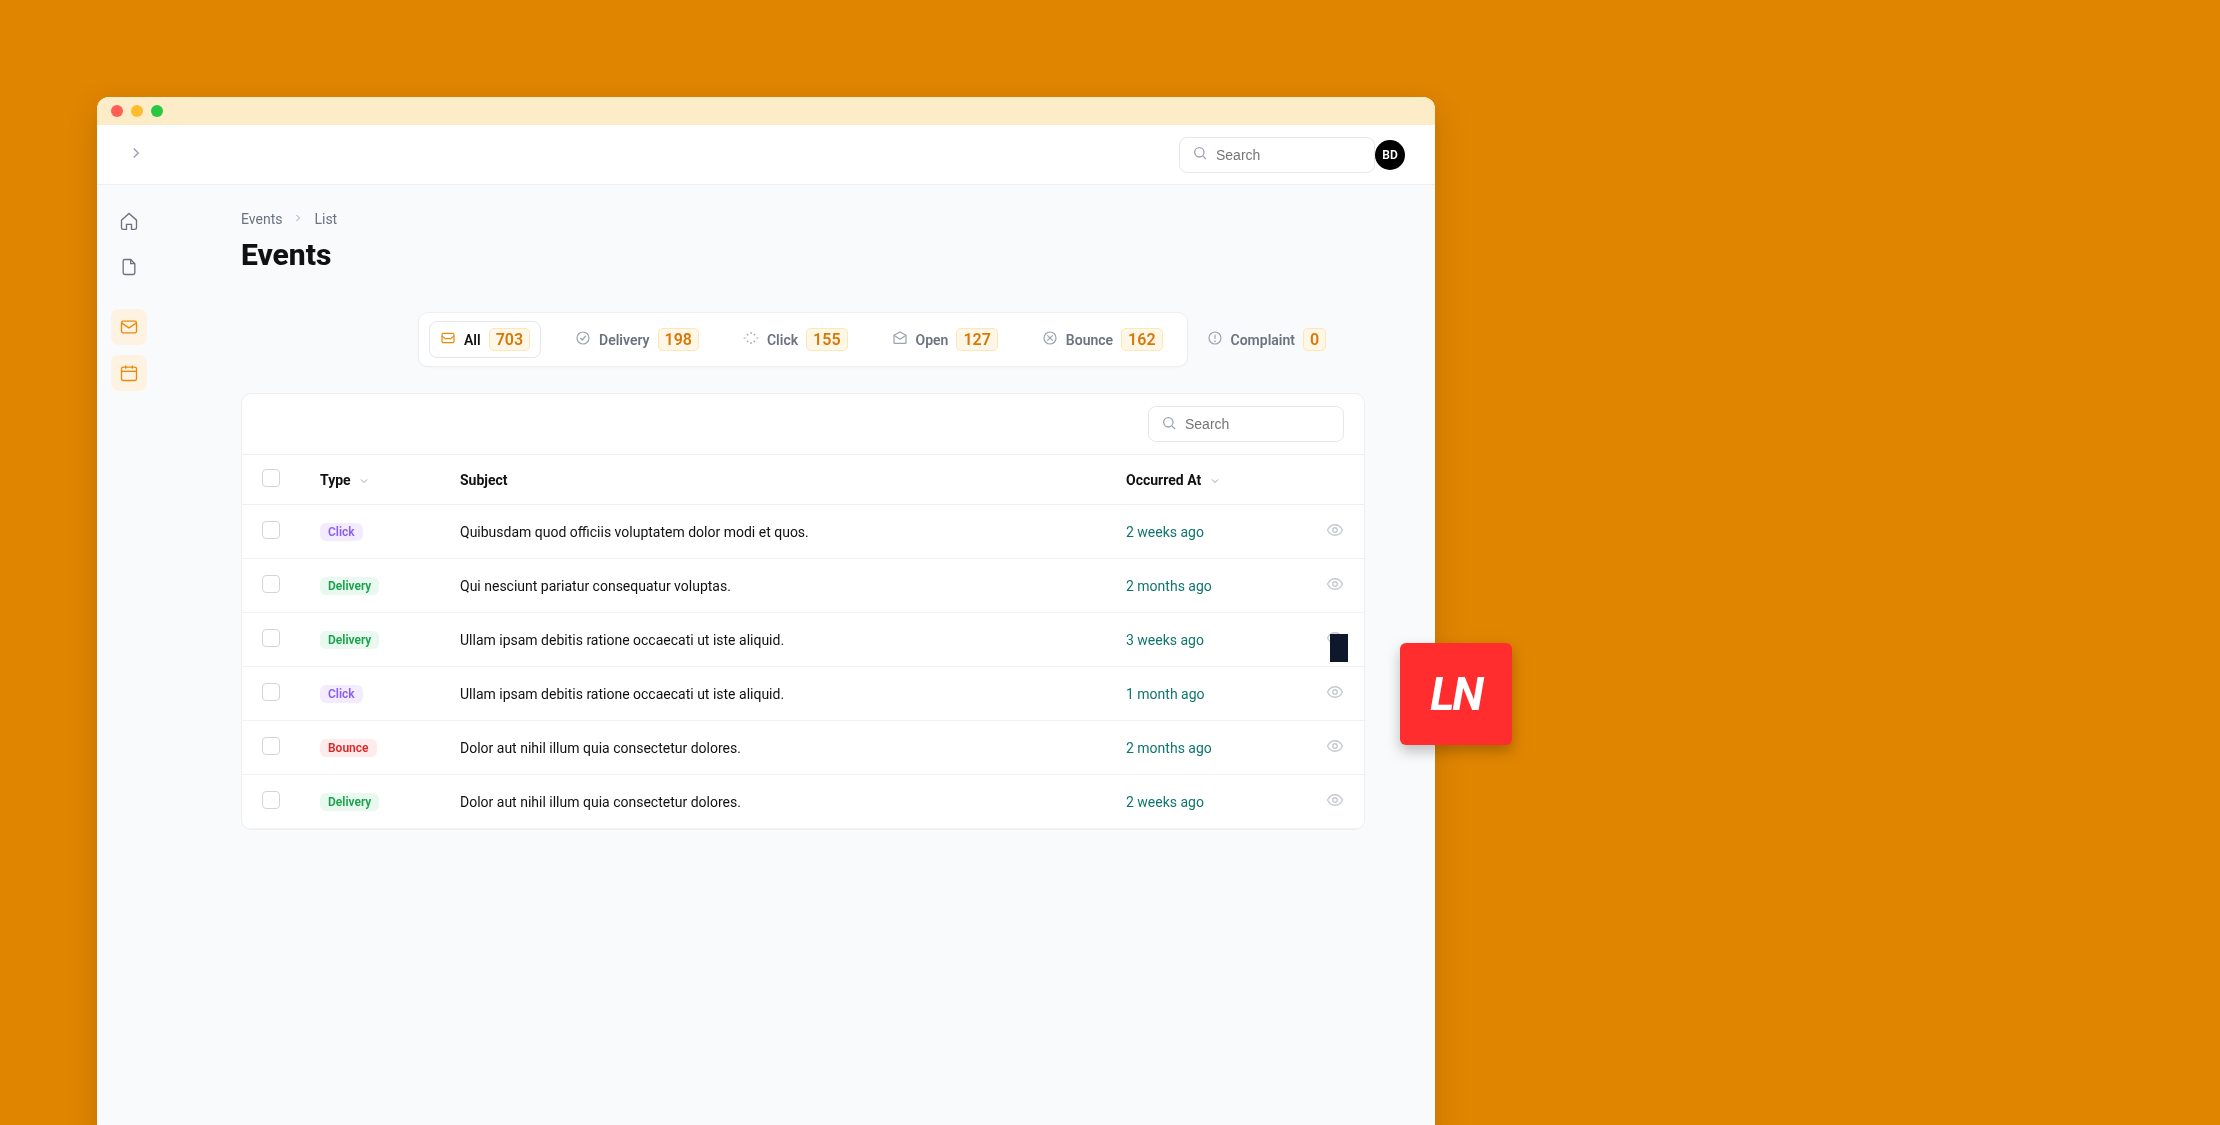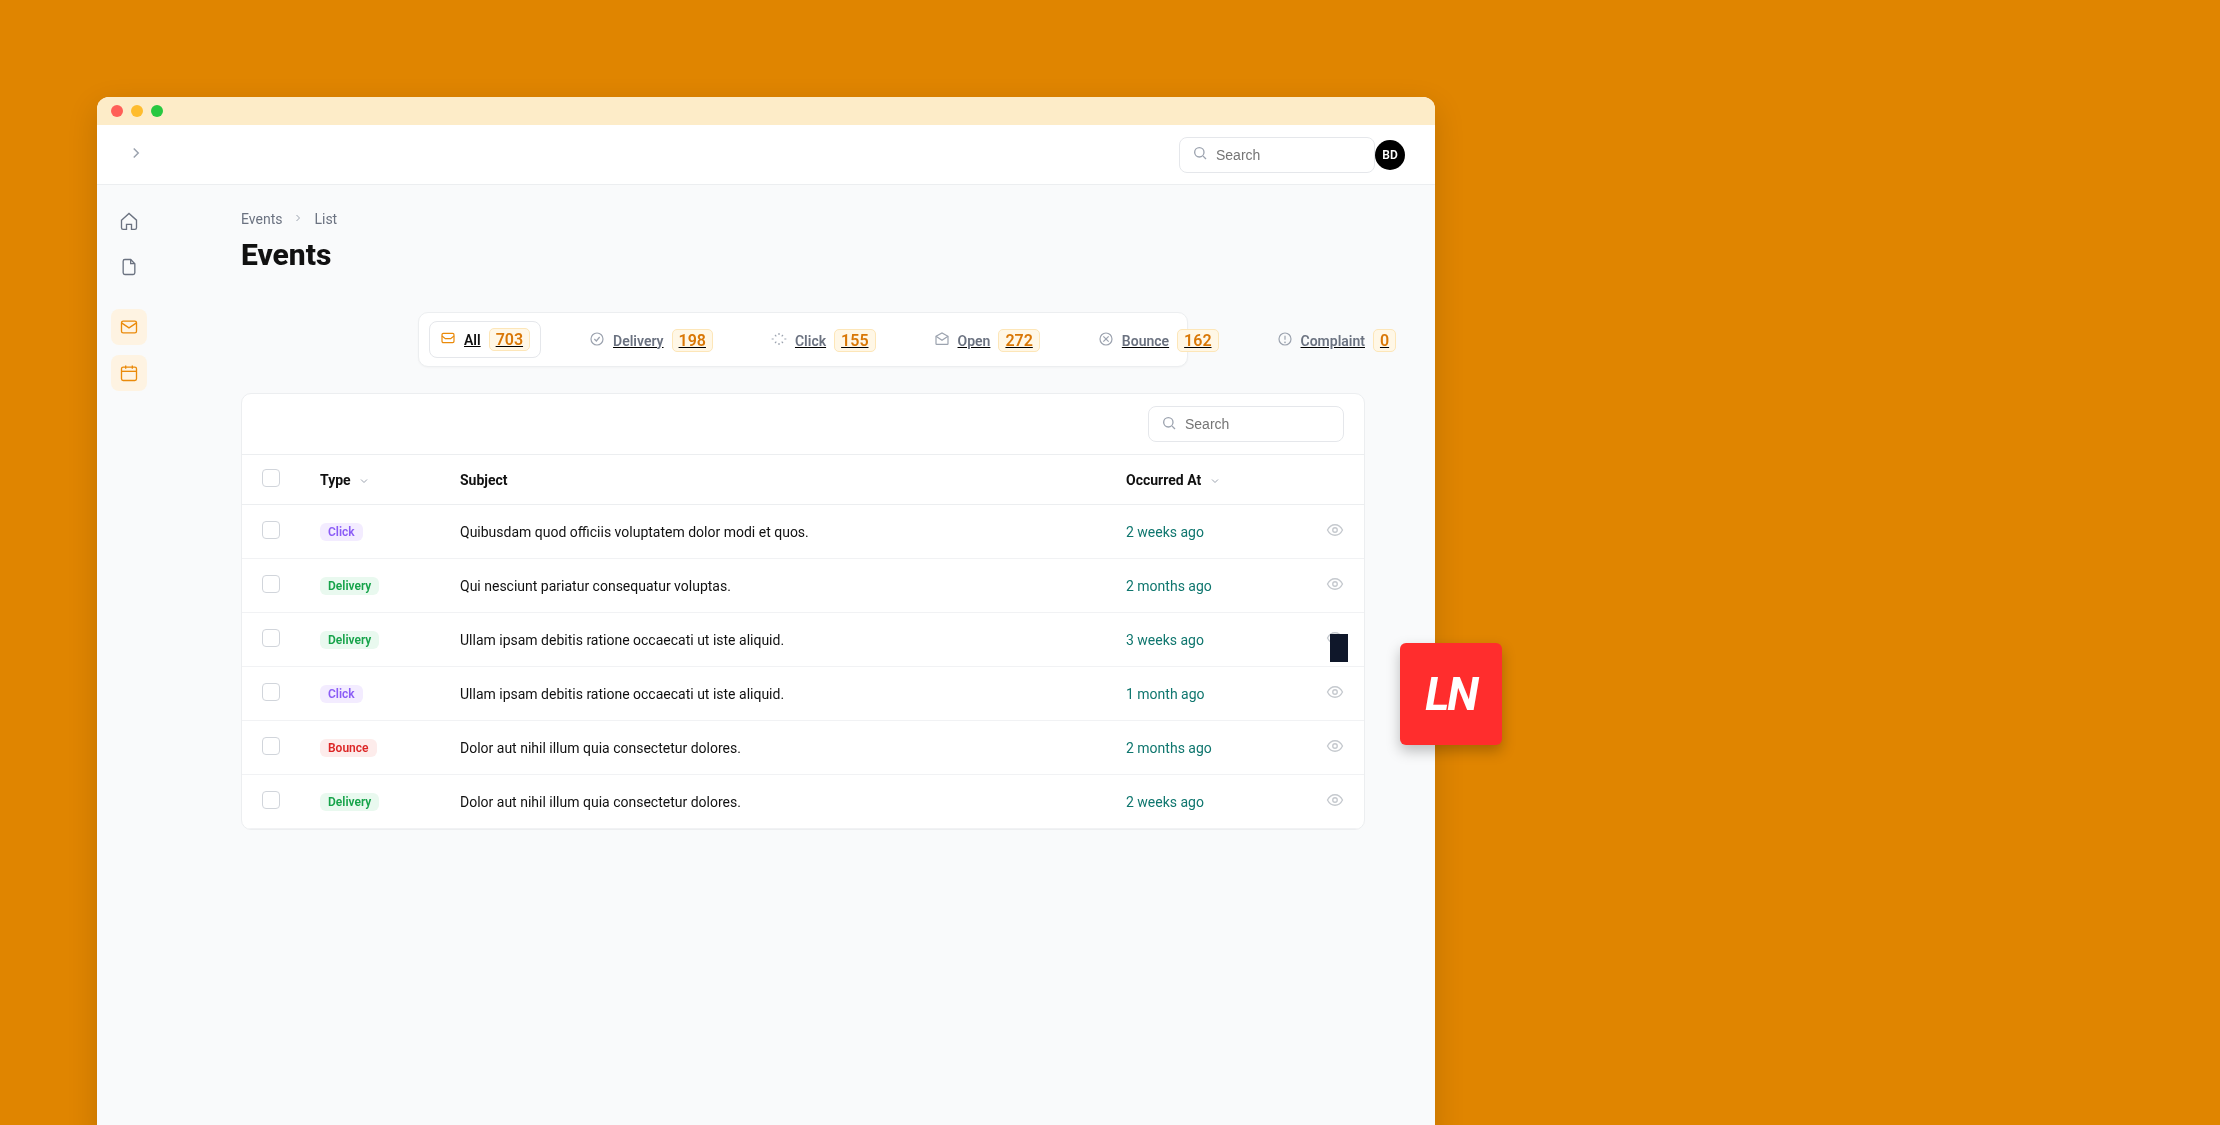--- a/index.html
+++ b/index.html
@@ -77,22 +77,22 @@
   }
   .breadcrumbs svg { width: 12px; height: 12px; stroke: #9ca3af; stroke-width: 2; fill: none; }
 
   .page-title { font-size: 30px; font-weight: 800; color: #111; margin-top: 10px; }
 
   
   .filter-bar {
     margin: 40px auto 0; width: 770px;
     background: #fff; border: 1px solid #eceef0; border-radius: 10px;
     box-shadow: 0 1px 2px rgba(0,0,0,0.03);
-    display: flex; align-items: flex-end;
-    padding: 8px 10px; gap: 38px; text-decoration: underline;
+    display: flex; align-items: center;
+    padding: 8px 10px; gap: 24px;
   }
   .filter-tab {
     display: flex; align-items: center; gap: 8px;
     padding: 6px 10px; border-radius: 8px;
     font-size: 14px; font-weight: 600; color: #6b7280;
     cursor: pointer;
   }
   .filter-tab.active { border: 1px solid #e5e7eb; color: #111; }
   .filter-tab svg { width: 16px; height: 16px; stroke: #9ca3af; fill: none; stroke-width: 1.8; }
   .filter-tab.active svg { stroke: #ea8a0a; }
@@ -147,21 +147,21 @@
 
   
   .dark-chip {
     position: absolute; top: 537px; left: 1233px;
     width: 18px; height: 28px; background: #0f172a;
   }
 
   
   .ln-logo {
     position: absolute; top: 643px; left: 1400px;
-    width: 102px; height: 102px; background: #ff2d2d;
+    width: 112px; height: 102px; background: #ff2d2d;
     border-radius: 6px;
     display: flex; align-items: center; justify-content: center;
     color: #fff; font-weight: 700; font-size: 46px;
     font-style: italic; letter-spacing: -2px;
     box-shadow: 0 6px 14px rgba(0,0,0,0.25);
   }
 
   th.col-chk, td.col-chk { width: 56px; }
   th.col-type, td.col-type { width: 140px; }
   th.col-time, td.col-time { width: 200px; }
@@ -263,21 +263,21 @@
               </svg></span>
             <span>Click</span>
             <span class="count">155</span>
           </div>
           <div class="filter-tab">
             <span><svg viewBox="0 0 24 24">
                 <path d="M3 8l9-5 9 5v11a1 1 0 0 1-1 1H4a1 1 0 0 1-1-1z"></path>
                 <polyline points="3 8 12 14 21 8"></polyline>
               </svg></span>
             <span>Open</span>
-            <span class="count">272</span>
+            <span class="count">127</span>
           </div>
           <div class="filter-tab">
             <span><svg viewBox="0 0 24 24">
                 <circle cx="12" cy="12" r="9"></circle>
                 <line x1="8" y1="8" x2="16" y2="16"></line>
                 <line x1="16" y1="8" x2="8" y2="16"></line>
               </svg></span>
             <span>Bounce</span>
             <span class="count">162</span>
           </div>

